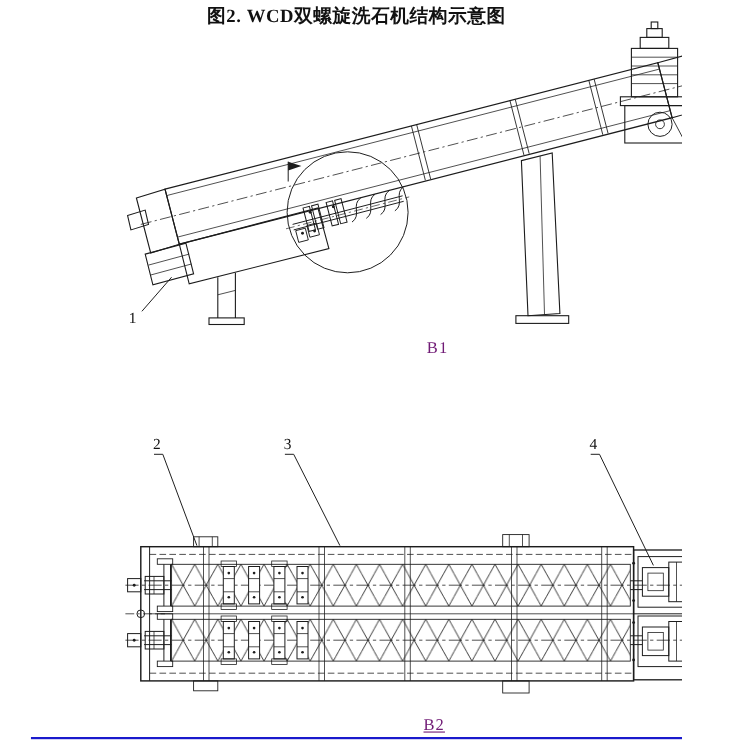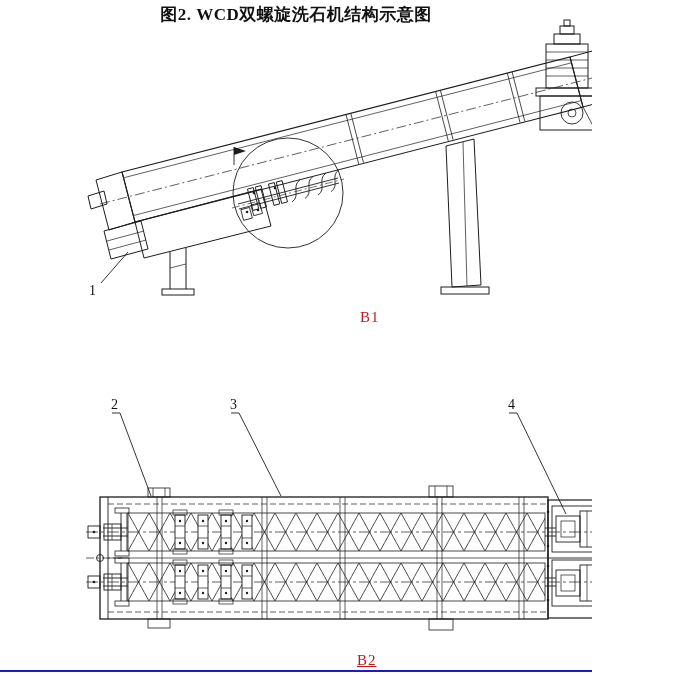--- a/index.html
+++ b/index.html
@@ -2,30 +2,31 @@
 <html><head>
 <meta charset="utf-8">
 <style>
   html,body{margin:0;padding:0;background:#fff;}
   .page{
     position:relative;
     width:592px;height:676px;
     background:#ffffff;
     font-family:"Liberation Serif", serif;
     overflow:hidden;
+    margin-left:28px;
   }
   .doc-title{
     position:absolute;top:3px;left:0;width:100%;
     text-align:center;
     font-size:17px;font-weight:600;color:#111;
     letter-spacing:.5px;
   }
   .fig-caption{
     position:absolute;
-    font-size:15px;color:#b91c1c;letter-spacing:1px;
+    font-size:15px;color:#701a75;letter-spacing:1px;
   }
   .cap-b1{left:360px;top:309px;}
   .cap-b2{left:357px;top:652px;text-decoration:underline;}
   .part-label{
     position:absolute;
     font-size:14px;color:#111;
   }
   .lbl-1{left:89px;top:283px;}
   .lbl-2{left:111px;top:397px;}
   .lbl-3{left:230px;top:397px;}

